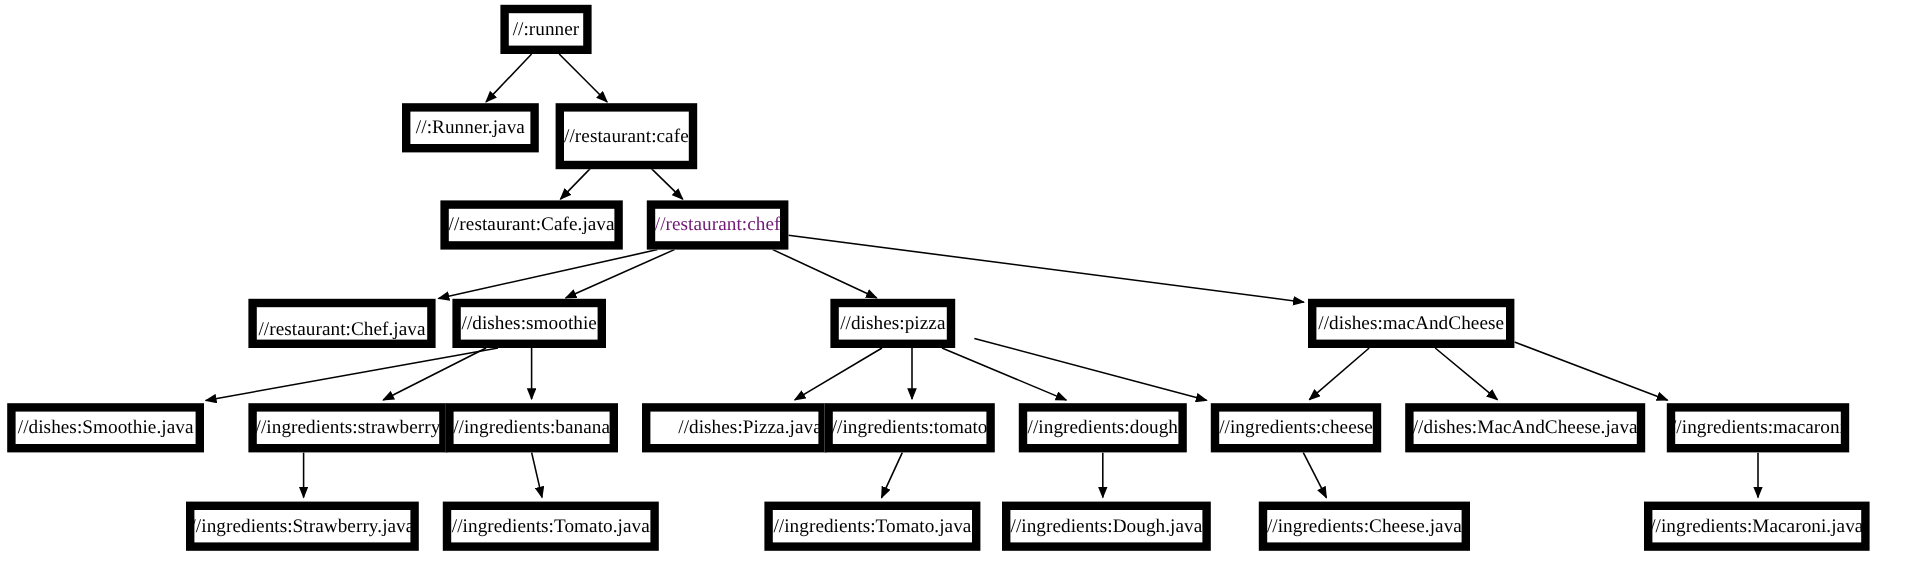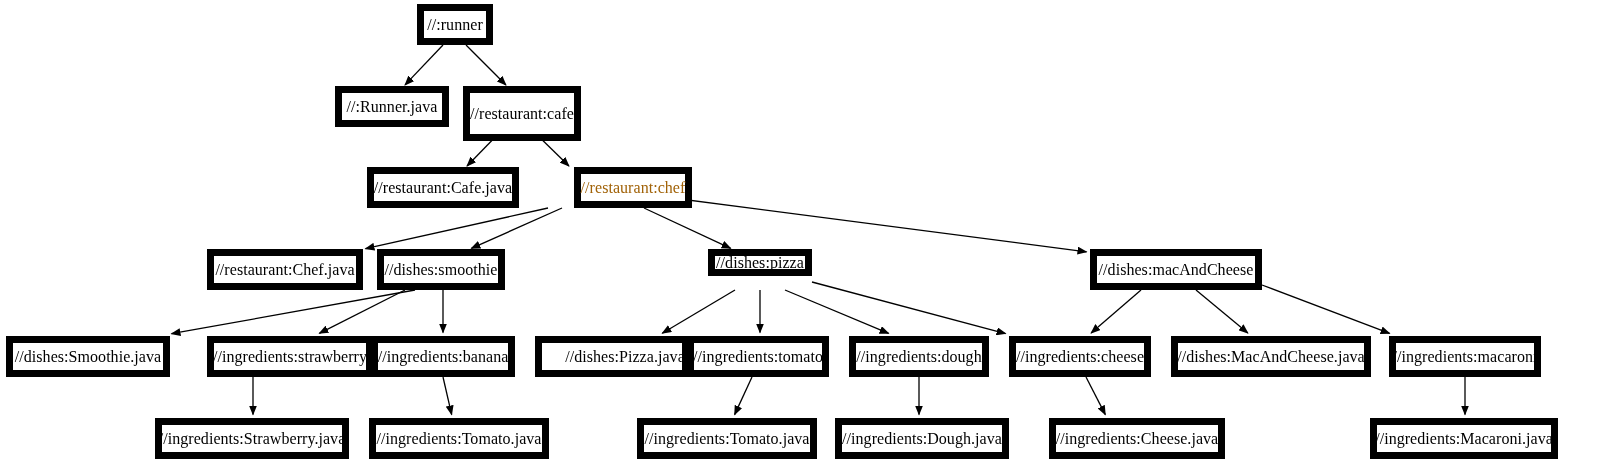--- a/index.html
+++ b/index.html
@@ -85,30 +85,30 @@
       </div>
       <div class="graph-node" style="left: 335px; top: 86px; width: 114px; height: 41px; border-color: rgb(0, 0, 0); background: rgb(255, 255, 255); color: rgb(0, 0, 0);">
         <span class="node-label">//:Runner.java</span>
       </div>
       <div class="graph-node" style="left: 463px; top: 86px; width: 118px; height: 55px; border-color: rgb(0, 0, 0); background: rgb(255, 255, 255); color: rgb(0, 0, 0);">
         <span class="node-label">//restaurant:cafe</span>
       </div>
       <div class="graph-node" style="left: 367px; top: 167px; width: 152px; height: 41px; border-color: rgb(0, 0, 0); background: rgb(255, 255, 255); color: rgb(0, 0, 0);">
         <span class="node-label">//restaurant:Cafe.java</span>
       </div>
-      <div class="graph-node" style="left: 539px; top: 167px; width: 118px; height: 41px; border-color: rgb(0, 0, 0); background: rgb(255, 255, 255); color: #a16207; margin-left: 35px;">
+      <div class="graph-node" style="left: 539px; top: 167px; width: 118px; height: 41px; border-color: rgb(0, 0, 0); background: rgb(255, 255, 255); color: #701a75;">
         <span class="node-label">//restaurant:chef</span>
       </div>
-      <div class="graph-node" style="left: 207px; top: 249px; width: 156px; height: 41px; border-color: rgb(0, 0, 0); background: rgb(255, 255, 255); color: rgb(0, 0, 0);">
+      <div class="graph-node" style="left: 207px; top: 249px; width: 156px; height: 41px; border-color: rgb(0, 0, 0); background: rgb(255, 255, 255); color: rgb(0, 0, 0); align-items: flex-end;">
         <span class="node-label">//restaurant:Chef.java</span>
       </div>
       <div class="graph-node" style="left: 377px; top: 249px; width: 128px; height: 41px; border-color: rgb(0, 0, 0); background: rgb(255, 255, 255); color: rgb(0, 0, 0);">
         <span class="node-label">//dishes:smoothie</span>
       </div>
-      <div class="graph-node" style="left: 708px; top: 249px; width: 104px; height: 27px; border-color: rgb(0, 0, 0); background: rgb(255, 255, 255); color: rgb(0, 0, 0);">
+      <div class="graph-node" style="left: 692px; top: 249px; width: 104px; height: 41px; border-color: rgb(0, 0, 0); background: rgb(255, 255, 255); color: rgb(0, 0, 0);">
         <span class="node-label">//dishes:pizza</span>
       </div>
       <div class="graph-node" style="left: 1090px; top: 249px; width: 172px; height: 41px; border-color: rgb(0, 0, 0); background: rgb(255, 255, 255); color: rgb(0, 0, 0);">
         <span class="node-label">//dishes:macAndCheese</span>
       </div>
       <div class="graph-node" style="left: 6px; top: 336px; width: 164px; height: 41px; border-color: rgb(0, 0, 0); background: rgb(255, 255, 255); color: rgb(0, 0, 0);">
         <span class="node-label">//dishes:Smoothie.java</span>
       </div>
       <div class="graph-node" style="left: 185px; top: 336px; width: 166px; height: 41px; border-color: rgb(0, 0, 0); background: rgb(255, 255, 255); color: rgb(0, 0, 0); margin-left: 22px;">
         <span class="node-label">//ingredients:strawberry</span>

